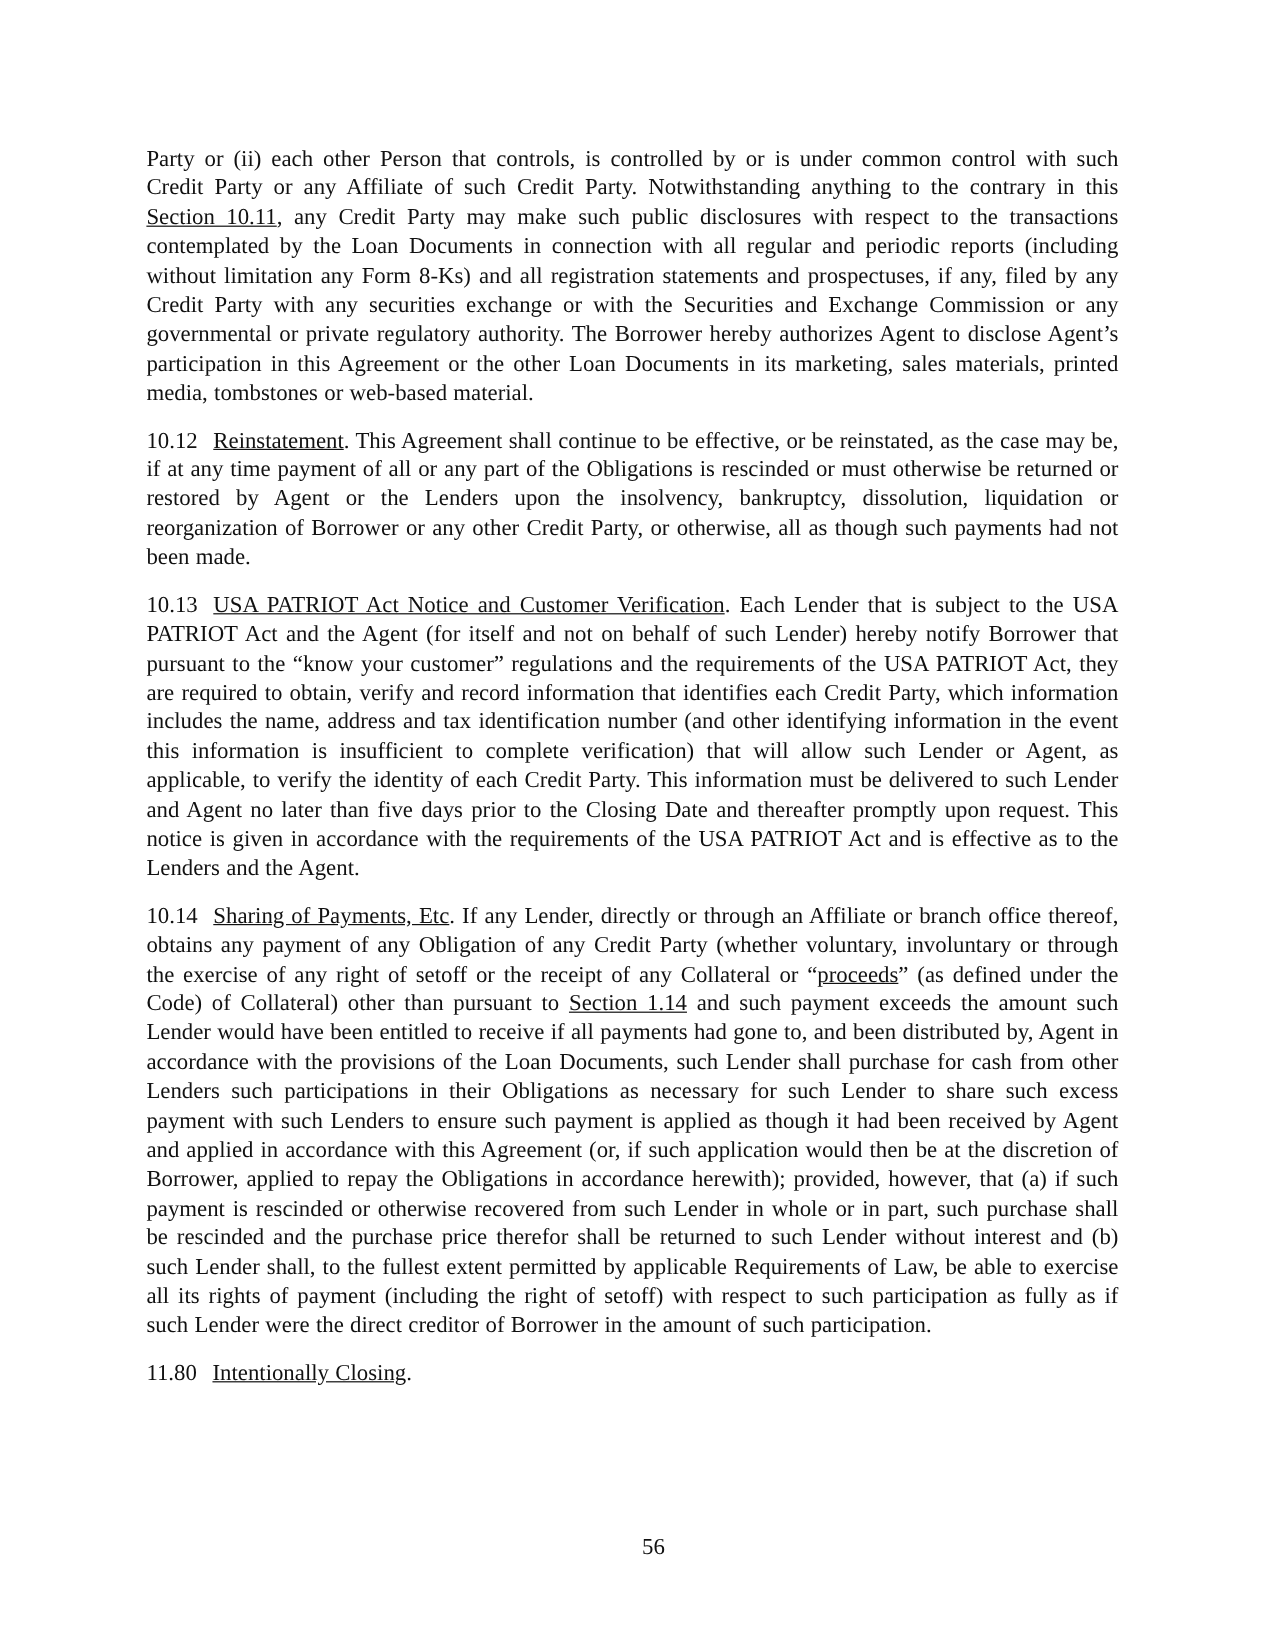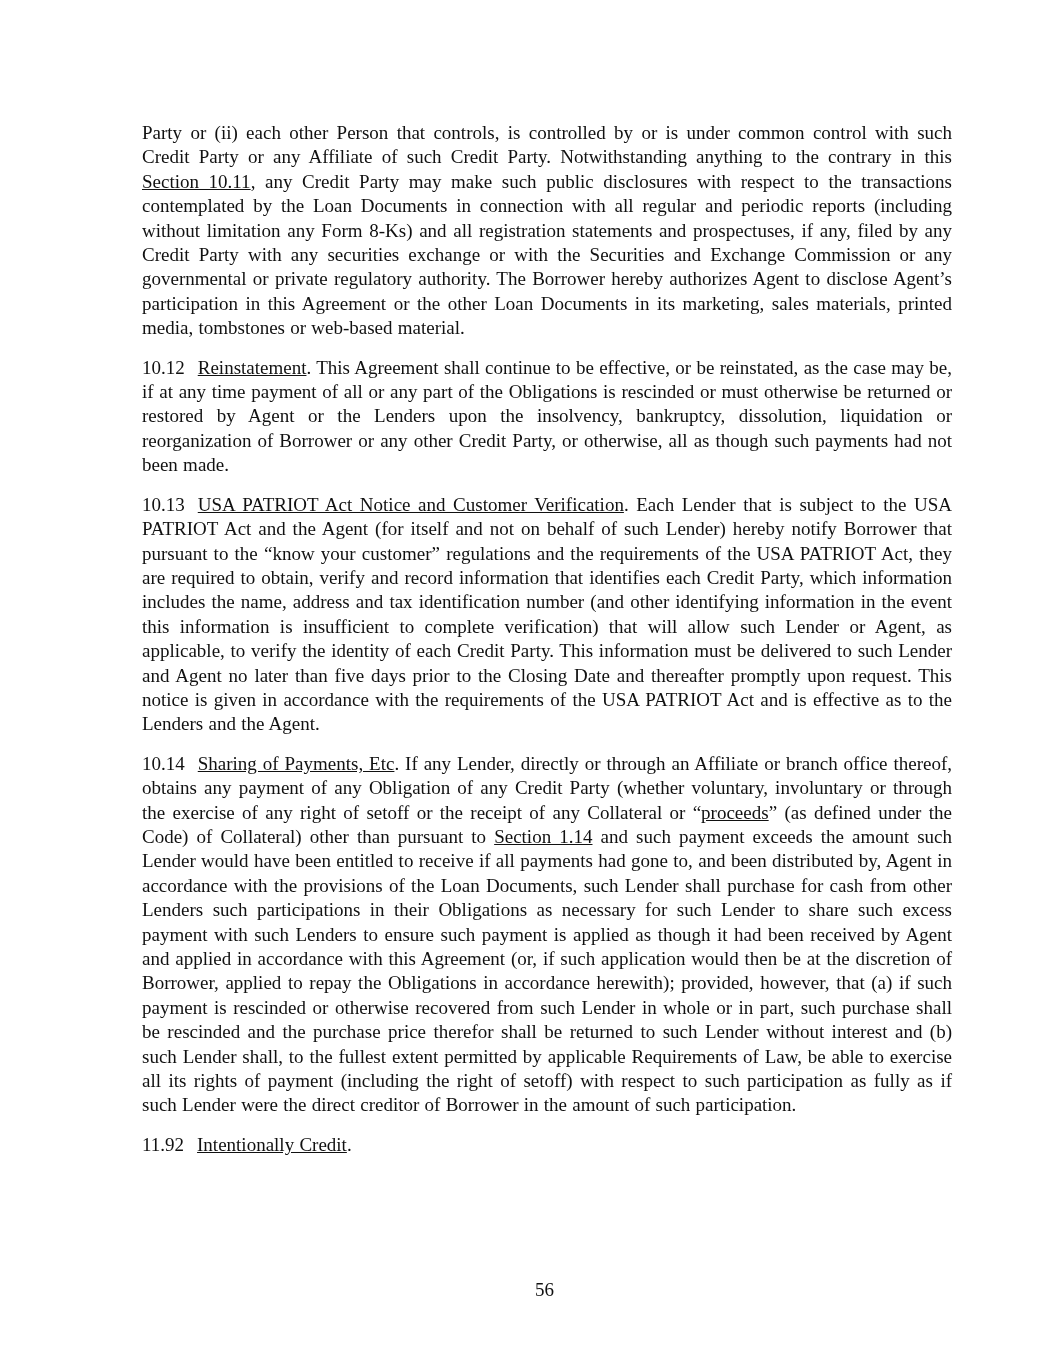--- a/index.html
+++ b/index.html
@@ -13,21 +13,20 @@
     position: relative;
     overflow: hidden;
     font-family: "Liberation Serif", "DejaVu Serif", serif;
     color: #111111;
   }
   .text-block {
     position: absolute;
     left: 122px;
     top: 121px;
     width: 810px;
-    margin-left: 20px;
   }
   .para {
     font-size: 19px;
     line-height: 24.4px;
     text-align: justify;
     margin: 0 0 15px 0;
     word-spacing: 0.5px;
   }
   .run-u { text-decoration: underline; }
   .run-i { }
@@ -44,17 +43,17 @@
 </style>
 </head>
 <body style="background: rgb(255, 255, 255); color: rgb(17, 17, 17);">
 
 <main>
   <section class="text-block">
     <p class="para"><span>Party or (ii) each other Person that controls, is controlled by or is under common control with such Credit Party or any Affiliate of such Credit Party.  Notwithstanding anything to the contrary in this </span><span class="run-u">Section 10.11</span><span>, any Credit Party may make such public disclosures with respect to the transactions contemplated by the Loan Documents in connection with all regular and periodic reports (including without limitation any Form 8-Ks) and all registration statements and prospectuses, if any, filed by any Credit Party with any securities exchange or with the Securities and Exchange Commission or any governmental or private regulatory authority.  The Borrower hereby authorizes Agent to disclose Agent’s participation in this Agreement or the other Loan Documents in its marketing, sales materials, printed media, tombstones or web-based material.</span></p>
     <p class="para"><span class="run-num">10.12</span><span class="run-u">Reinstatement</span><span>.  This Agreement shall continue to be effective, or be reinstated, as the case may be, if at any time payment of all or any part of the Obligations is rescinded or must otherwise be returned or restored by Agent or the Lenders upon the insolvency, bankruptcy, dissolution, liquidation or reorganization of Borrower or any other Credit Party, or otherwise, all as though such payments had not been made.</span></p>
     <p class="para"><span class="run-num">10.13</span><span class="run-u">USA PATRIOT Act Notice and Customer Verification</span><span>.  Each Lender that is subject to the USA PATRIOT Act and the Agent (for itself and not on behalf of such Lender) hereby notify Borrower that pursuant to the “know your customer” regulations and the requirements of the USA PATRIOT Act, they are required to obtain, verify and record information that identifies each Credit Party, which information includes the name, address and tax identification number (and other identifying information in the event this information is insufficient to complete verification) that will allow such Lender or Agent, as applicable, to verify the identity of each Credit Party.  This information must be delivered to such Lender and Agent no later than five days prior to the Closing Date and thereafter promptly upon request.  This notice is given in accordance with the requirements of the USA PATRIOT Act and is effective as to the Lenders and the Agent.</span></p>
     <p class="para"><span class="run-num">10.14</span><span class="run-u">Sharing of Payments, Etc</span><span>.  If any Lender, directly or through an Affiliate or branch office thereof, obtains any payment of any Obligation of any Credit Party (whether voluntary, involuntary or through the exercise of any right of setoff or the receipt of any Collateral or “</span><span class="run-u">proceeds</span><span>” (as defined under the Code) of Collateral) other than pursuant to </span><span class="run-u">Section 1.14</span><span> and such payment exceeds the amount such Lender would have been entitled to receive if all payments had gone to, and been distributed by, Agent in accordance with the provisions of the Loan Documents, such Lender shall purchase for cash from other Lenders such participations in their Obligations as necessary for such Lender to share such excess payment with such Lenders to ensure such payment is applied as though it had been received by Agent and applied in accordance with this Agreement (or, if such application would then be at the discretion of Borrower, applied to repay the Obligations in accordance herewith); </span><span class="run-i">provided</span><span>, </span><span class="run-i">however</span><span>, that (a) if such payment is rescinded or otherwise recovered from such Lender in whole or in part, such purchase shall be rescinded and the purchase price therefor shall be returned to such Lender without interest and (b) such Lender shall, to the fullest extent permitted by applicable Requirements of Law, be able to exercise all its rights of payment (including the right of setoff) with respect to such participation as fully as if such Lender were the direct creditor of Borrower in the amount of such participation.</span></p>
-    <p class="para"><span class="run-num">11.92</span><span class="run-u">Intentionally Credit</span><span>.</span></p>
+    <p class="para"><span class="run-num">11.80</span><span class="run-u">Intentionally Closing</span><span>.</span></p>
   </section>
 
   <footer class="page-number">56</footer>
 </main>
 
 </body></html>

